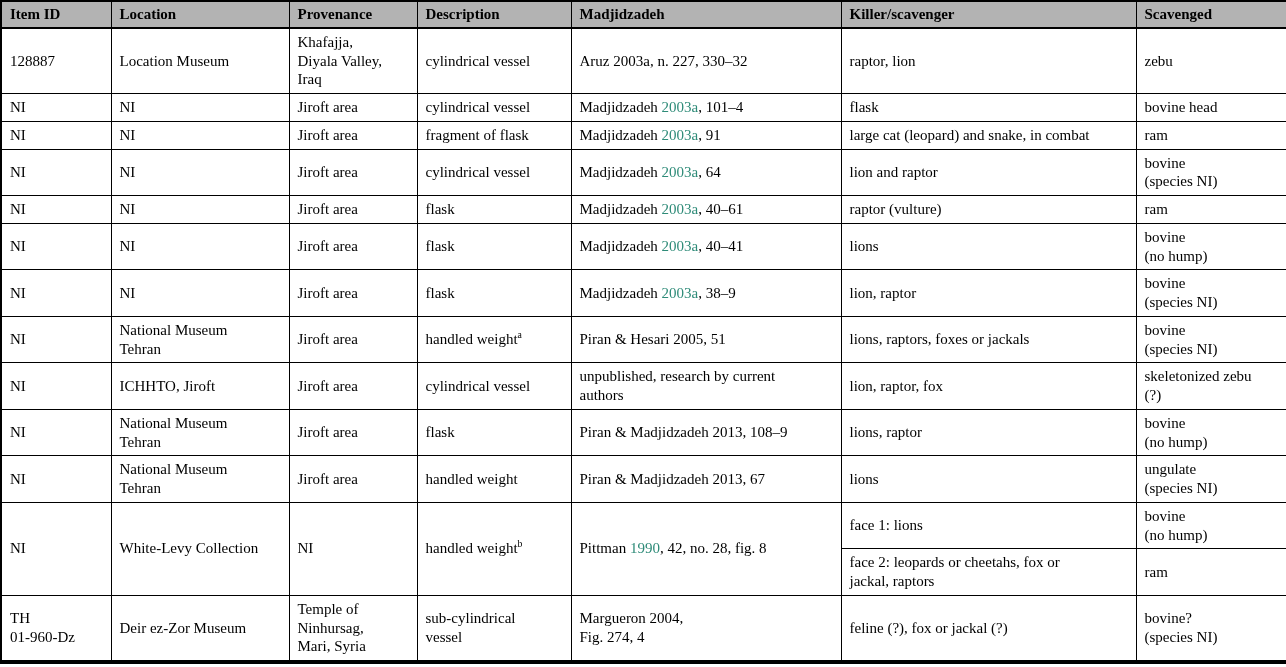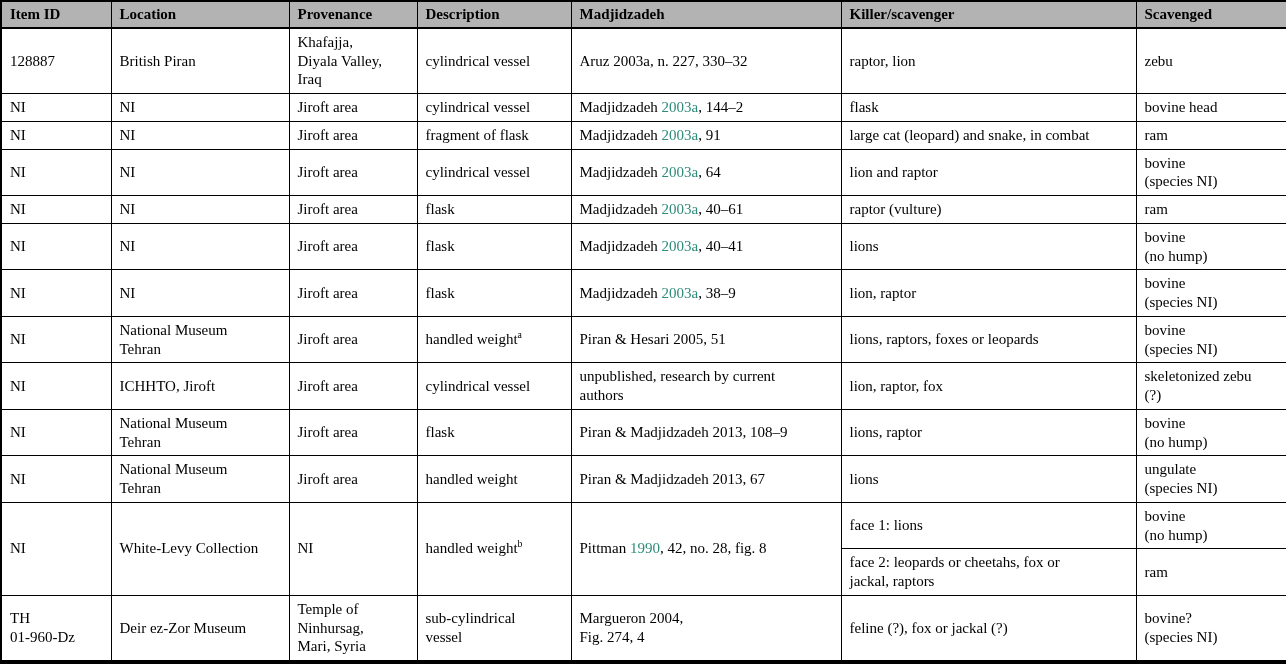--- a/index.html
+++ b/index.html
@@ -66,35 +66,35 @@
           <th>Provenance</th>
           <th>Description</th>
           <th>Madjidzadeh</th>
           <th>Killer/scavenger</th>
           <th>Scavenged</th>
         </tr>
     </thead>
     <tbody>
         <tr>
           <td>128887</td>
-          <td>British Piran</td>
+          <td>Location Museum</td>
           <td>Khafajja,
 Diyala Valley,
 Iraq</td>
           <td>cylindrical vessel</td>
           <td>Aruz 2003a, n. 227, 330–32</td>
           <td>raptor, lion</td>
           <td>zebu</td>
         </tr>
         <tr>
           <td>NI</td>
           <td>NI</td>
           <td>Jiroft area</td>
           <td>cylindrical vessel</td>
-          <td><span>Madjidzadeh </span><span class="link">2003a</span><span>, 144–2</span></td>
+          <td><span>Madjidzadeh </span><span class="link">2003a</span><span>, 101–4</span></td>
           <td>flask</td>
           <td>bovine head</td>
         </tr>
         <tr>
           <td>NI</td>
           <td>NI</td>
           <td>Jiroft area</td>
           <td>fragment of flask</td>
           <td><span>Madjidzadeh </span><span class="link">2003a</span><span>, 91</span></td>
           <td>large cat (leopard) and snake, in combat</td>
@@ -139,21 +139,21 @@
           <td>bovine
 (species NI)</td>
         </tr>
         <tr>
           <td>NI</td>
           <td>National Museum
 Tehran</td>
           <td>Jiroft area</td>
           <td><span>handled weight</span><sup>a</sup></td>
           <td>Piran &amp; Hesari 2005, 51</td>
-          <td>lions, raptors, foxes or leopards</td>
+          <td>lions, raptors, foxes or jackals</td>
           <td>bovine
 (species NI)</td>
         </tr>
         <tr>
           <td>NI</td>
           <td>ICHHTO, Jiroft</td>
           <td>Jiroft area</td>
           <td>cylindrical vessel</td>
           <td>unpublished, research by current
 authors</td>

